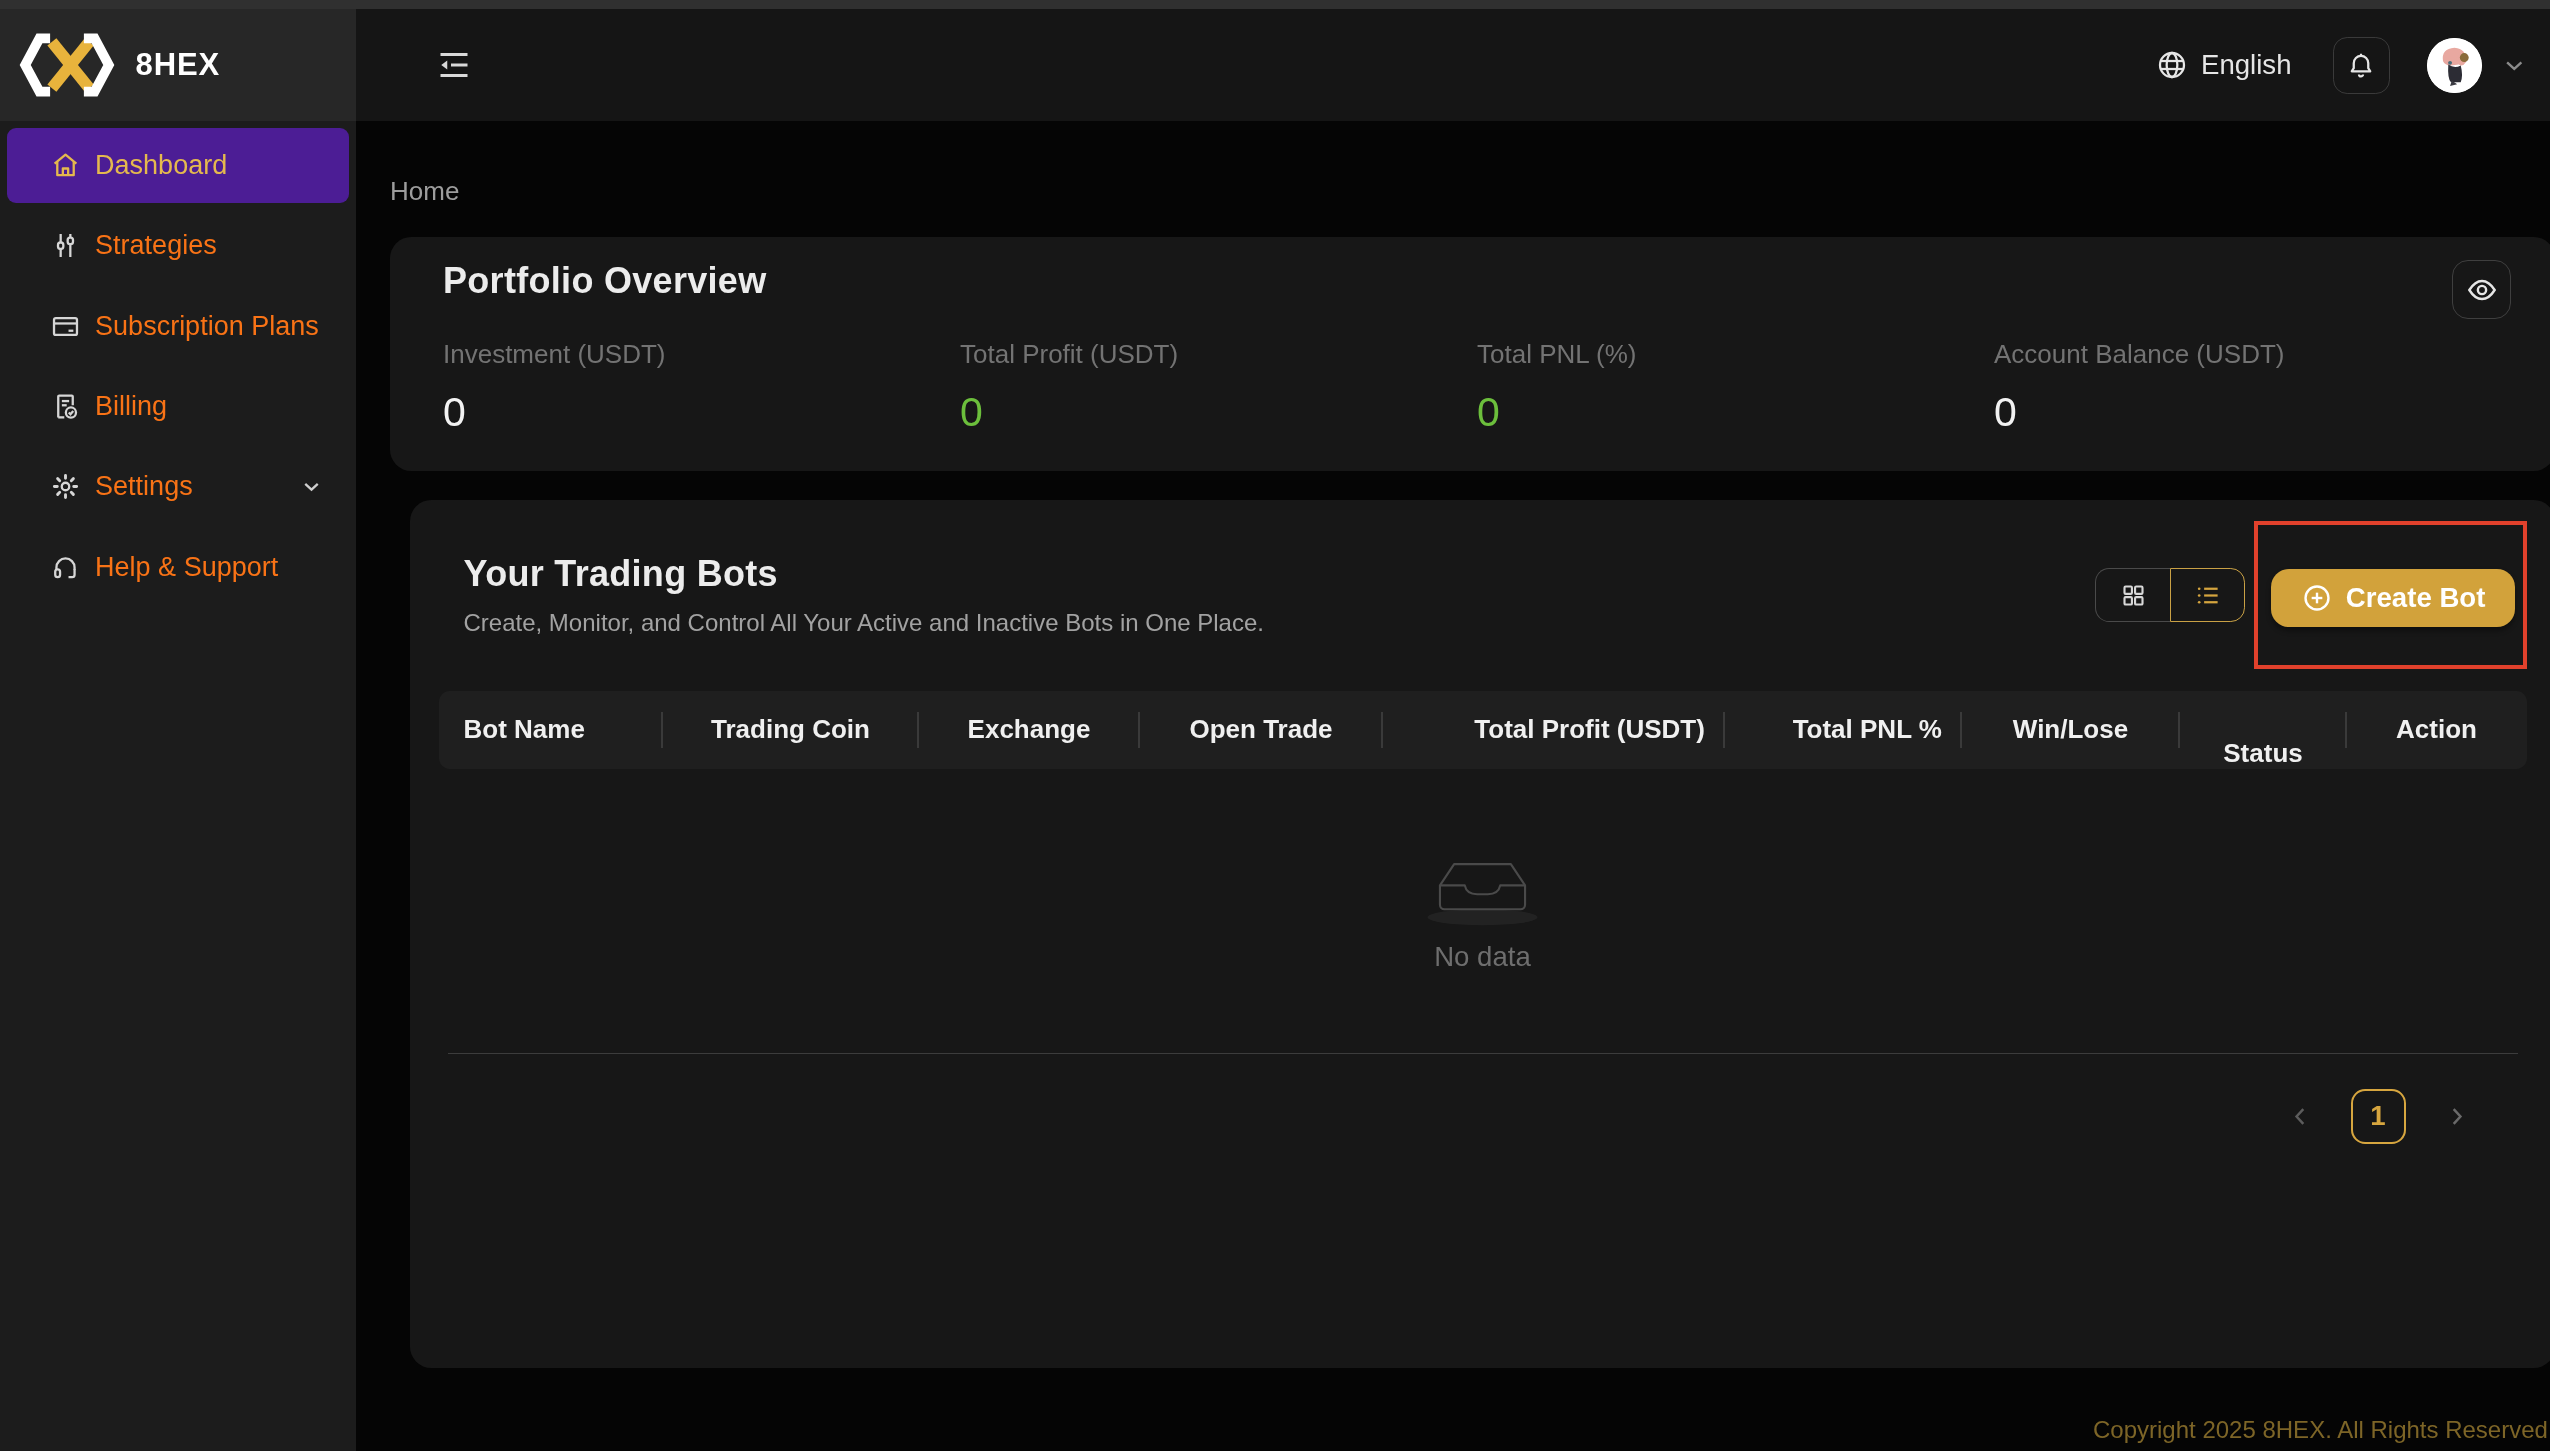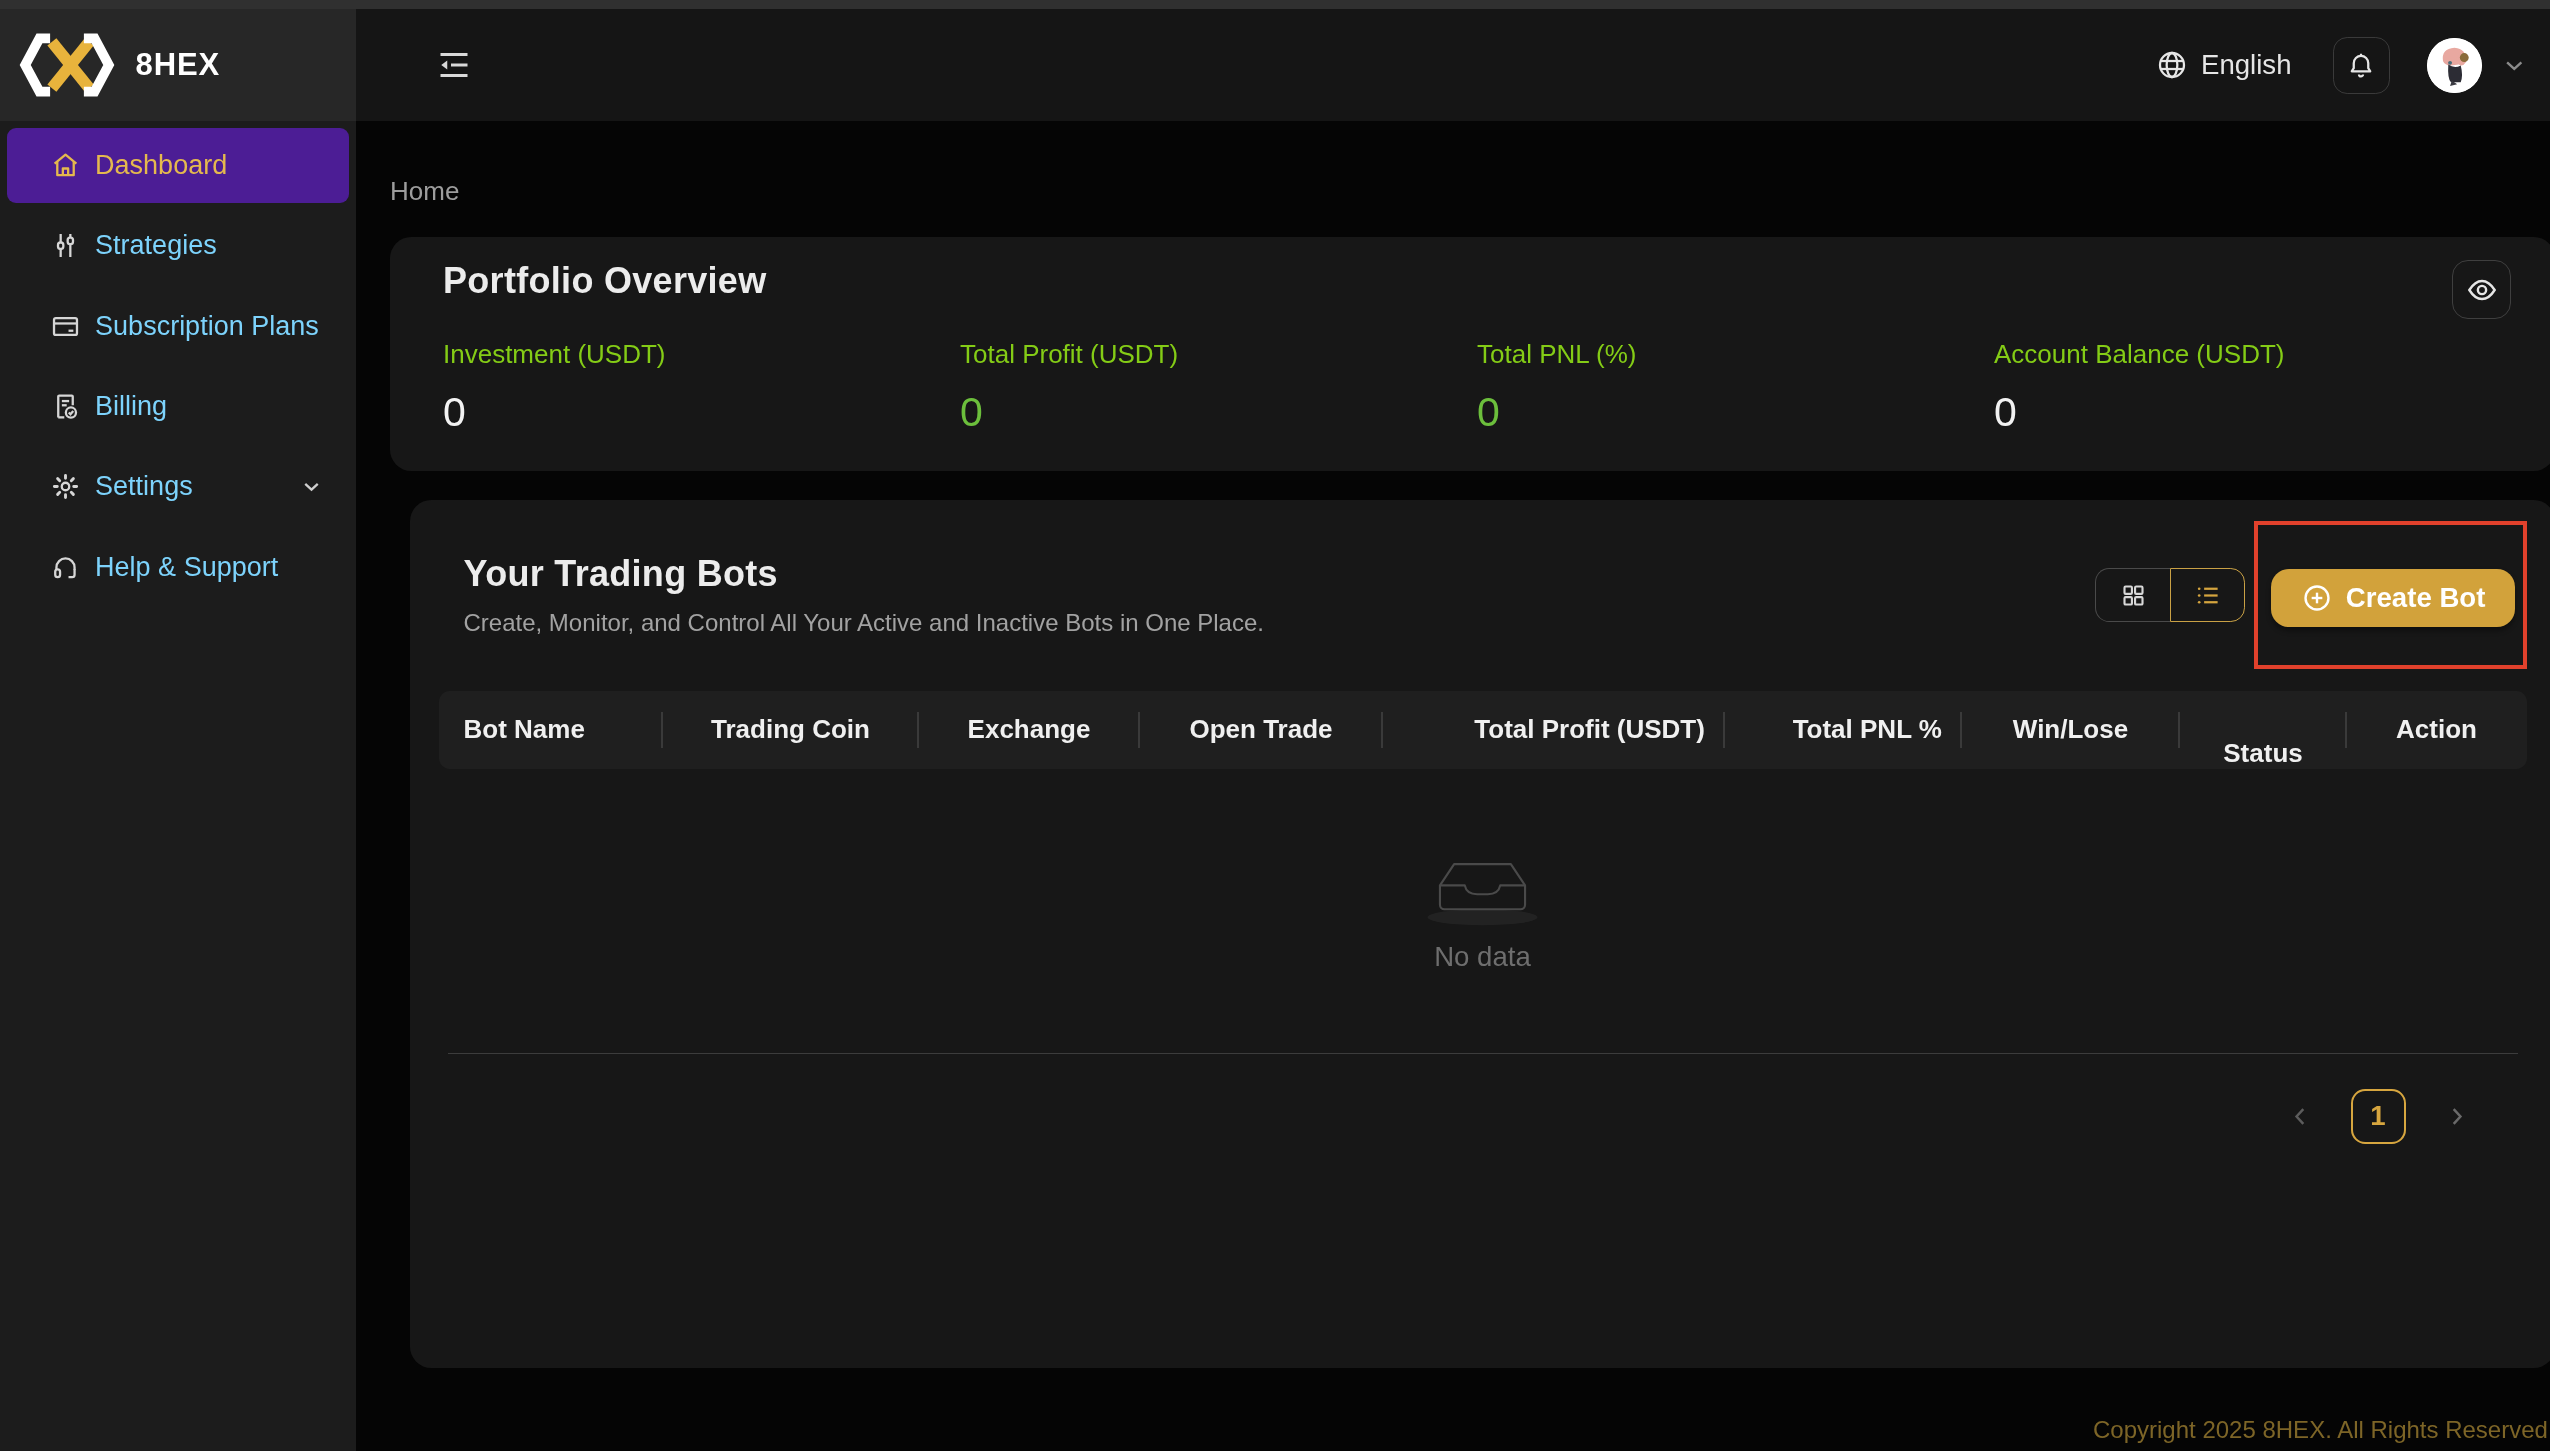--- a/index.html
+++ b/index.html
@@ -17,36 +17,36 @@
   .logo-text { font-size:31px; font-weight:800; letter-spacing:0.9px; color:#fff; }
   .header { background:#151515; display:flex; align-items:center; justify-content:space-between; padding:0 43px 0 80px; }
   .hdr-right { display:flex; align-items:center; }
   .lang { display:flex; align-items:center; gap:13.3px; font-size:27.6px; color:#e6e6e6; cursor:pointer; }
   .icon-btn { width:57px; height:57px; border:1.8px solid #3a3a3a; border-radius:14.2px; display:flex; align-items:center; justify-content:center; margin-left:41px; cursor:pointer; }
   .avatar { width:55px; height:55px; border-radius:50%; background:#fff; margin-left:37px; overflow:hidden; cursor:pointer; }
   .caret { margin-left:18px; cursor:pointer; display:flex; }
 
   
   .sidebar { background:#1c1c1c; padding:7.1px 7.1px 0; }
-  .nav-item { height:75px; border-radius:14.2px; display:flex; align-items:center; padding:0 25px 0 44px; margin-bottom:5.3px; gap:15px; font-size:27px; color:#7dd3fc; cursor:pointer; }
+  .nav-item { height:75px; border-radius:14.2px; display:flex; align-items:center; padding:0 25px 0 44px; margin-bottom:5.3px; gap:15px; font-size:27px; color:#f97316; cursor:pointer; }
   .nav-item svg { flex:0 0 auto; }
   .nav-item.active { background:#4c1d95; color:#e5b94e;border-radius:9px; }
   .nav-item .spacer { flex:1; }
 
   
   .main { background:#050505; padding:0 16px 8px 34px; }
   .breadcrumb { margin:55px 0 30px; font-size:26px; color:#9d9d9d; }
 
   .card { background:#171717; border-radius:21.3px; }
   .card.portfolio { height:234px; padding:23px 44px 0 53px; }
   .pf-head { display:flex; justify-content:space-between; align-items:flex-start; }
   .card-title { font-size:36px; font-weight:700; color:#ececec; letter-spacing:0.3px; }
   .eye-btn { width:59px; height:59px; border:1.8px solid #3f3f3f; border-radius:16px; display:flex; align-items:center; justify-content:center; cursor:pointer; }
   .stats { display:grid; grid-template-columns:repeat(4,1fr); margin-top:19.6px; }
-  .stat-label { font-size:26px; color:#84cc16; }
+  .stat-label { font-size:26px; color:#737373; }
   .stat-value { font-size:41px; margin-top:19.6px; color:#f2f2f2; }
   .stat-value.green { color:#6cbf3c; }
 
   .card.bots { margin-top:28.5px; height:868px; padding:0 28.5px;margin-left:20px; }
   .bots-head { display:flex; justify-content:space-between; align-items:center; height:191px; padding-left:25px; }
   .bots-sub { font-size:24px; color:#a2a2a2; margin-top:13.3px; }
   .controls { display:flex; align-items:center; gap:9px; }
   .segmented { display:flex; }
   .seg-btn { width:75px; height:54px; display:flex; align-items:center; justify-content:center; border:1.8px solid #4a4a4a; background:transparent; cursor:pointer; }
   .seg-btn.grid { border-radius:14.2px 0 0 14.2px; border-right:none; color:#d8d8d8; }

